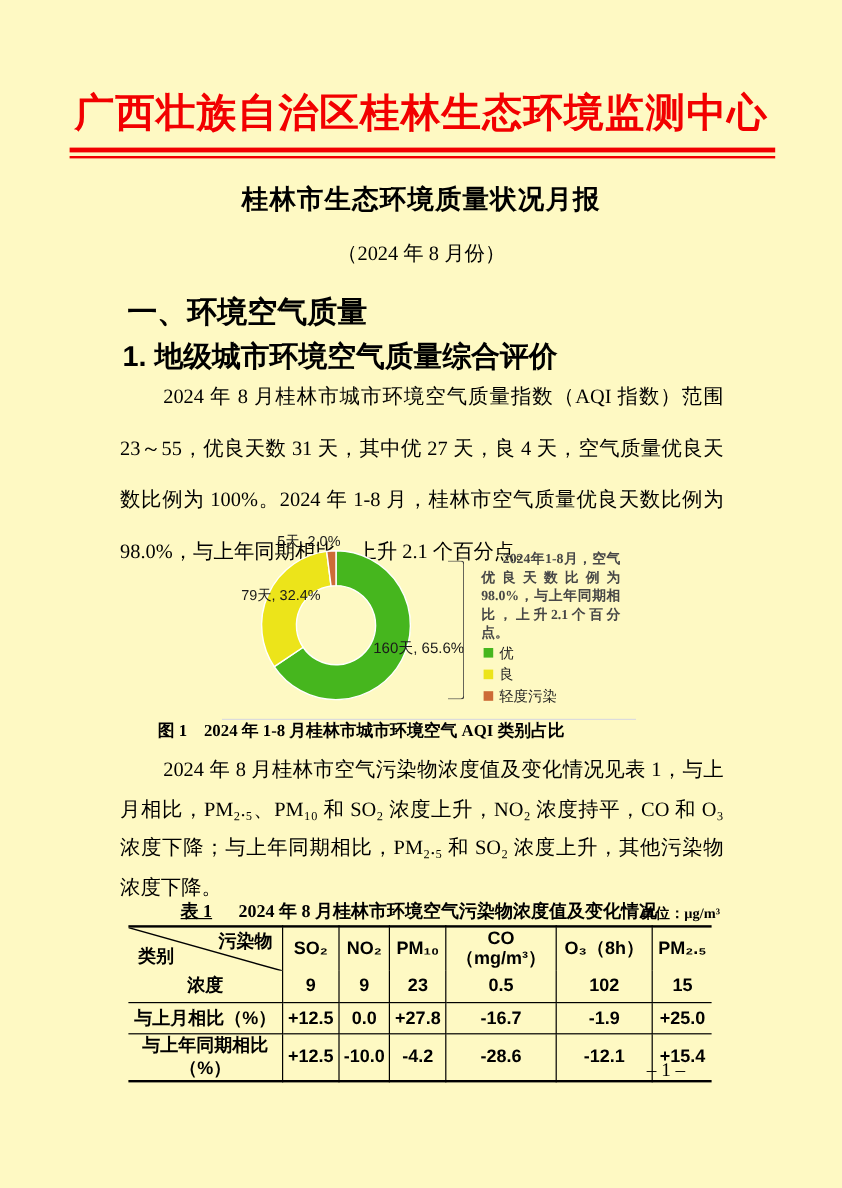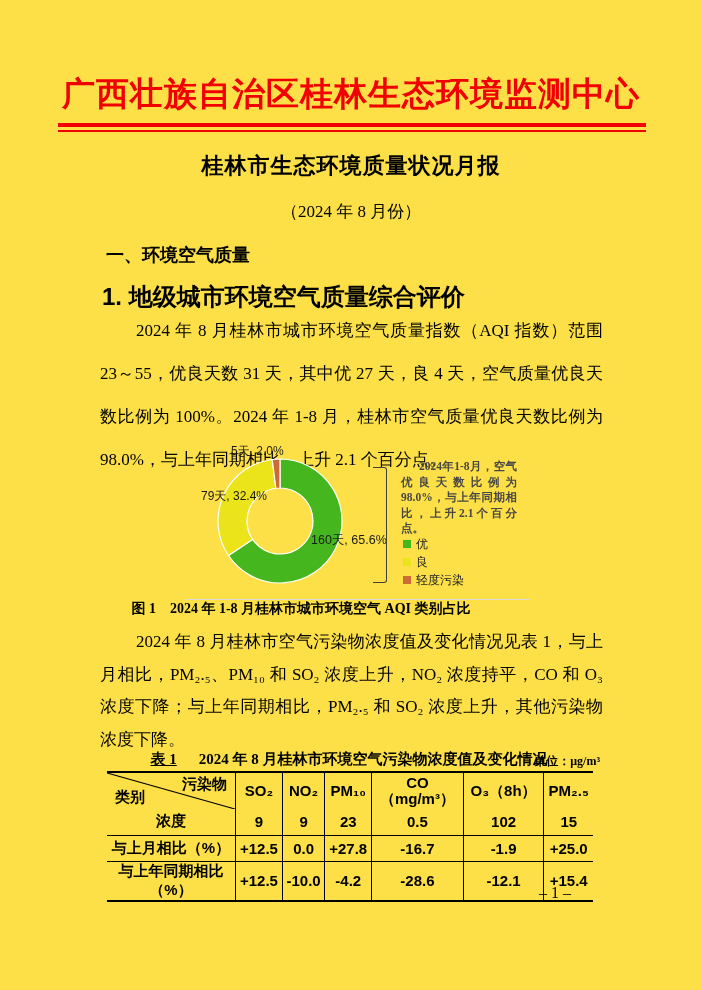--- a/index.html
+++ b/index.html
@@ -1,32 +1,32 @@
 <!DOCTYPE html>
 <html lang="zh"><head>
 <meta charset="utf-8">
 <style>
   html,body{margin:0;padding:0;background:#fff;}
-  .page{position:relative;width:702px;height:990px;background:#fde047;overflow:hidden;
+  .page{position:relative;width:702px;height:990px;background:#fef9c3;overflow:hidden;
         font-family:"Liberation Serif","DejaVu Serif",serif;color:#000;}
   .abs{position:absolute;}
 
   
   .org-title{top:72px;left:0;width:702px;text-align:center;font-weight:bold;
              font-size:33px;color:#f20000;letter-spacing:1px;
              font-family:"Liberation Serif","DejaVu Serif",serif;}
   .rule1{top:123px;left:58px;width:588px;height:4px;background:#f20000;}
   .rule2{top:130px;left:58px;width:588px;height:2px;background:#f20000;}
 
   
   .doc-title{top:151px;left:0;width:702px;text-align:center;font-weight:bold;font-size:22px;
              letter-spacing:1px;font-family:"Liberation Sans","DejaVu Sans",sans-serif;}
   .doc-period{top:200px;left:0;width:702px;text-align:center;font-size:17px;}
 
-  .sec-heading{top:243px;left:106px;font-weight:bold;font-size:18px;
+  .sec-heading{top:243px;left:106px;font-weight:bold;font-size:25px;
                font-family:"Liberation Sans","DejaVu Sans",sans-serif;}
   .sub-heading{top:281px;left:102px;font-weight:bold;font-size:24px;
                font-family:"Liberation Sans","DejaVu Sans",sans-serif;}
 
   .para{left:100px;width:503px;font-size:17px;line-height:43px;text-align:justify;
         text-align-last:left;text-indent:36px;}
   .para1{top:309px;}
   .para2{top:626px;line-height:32.5px;}
 
   

